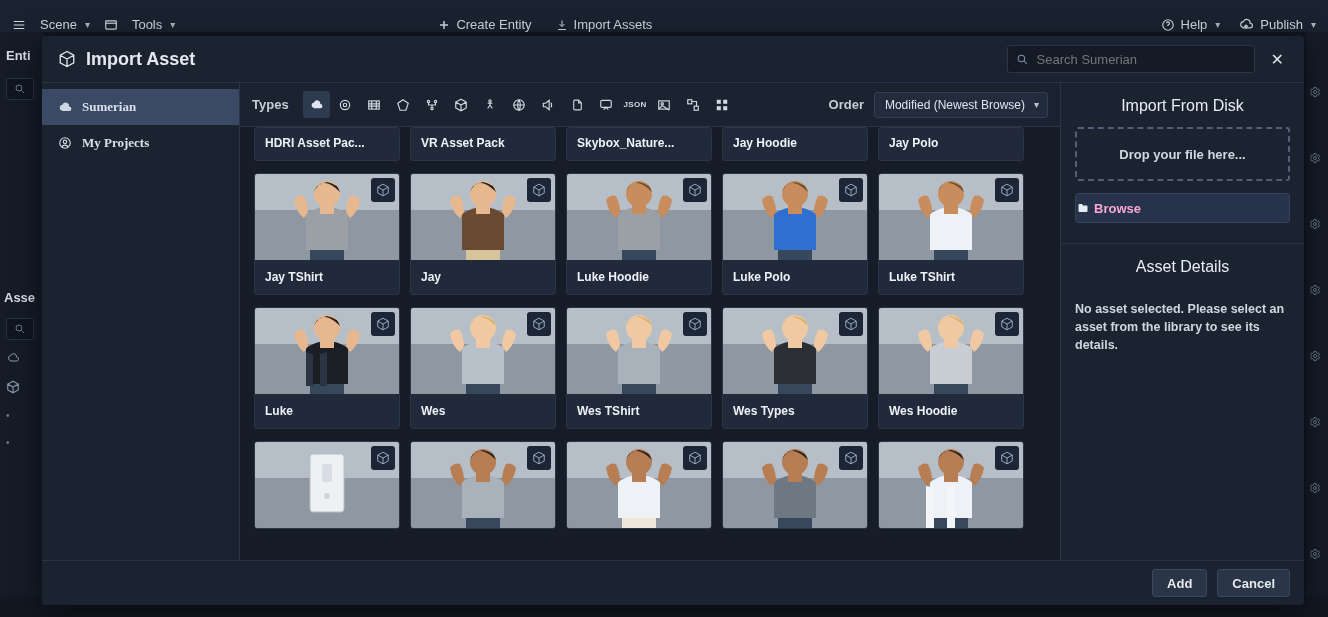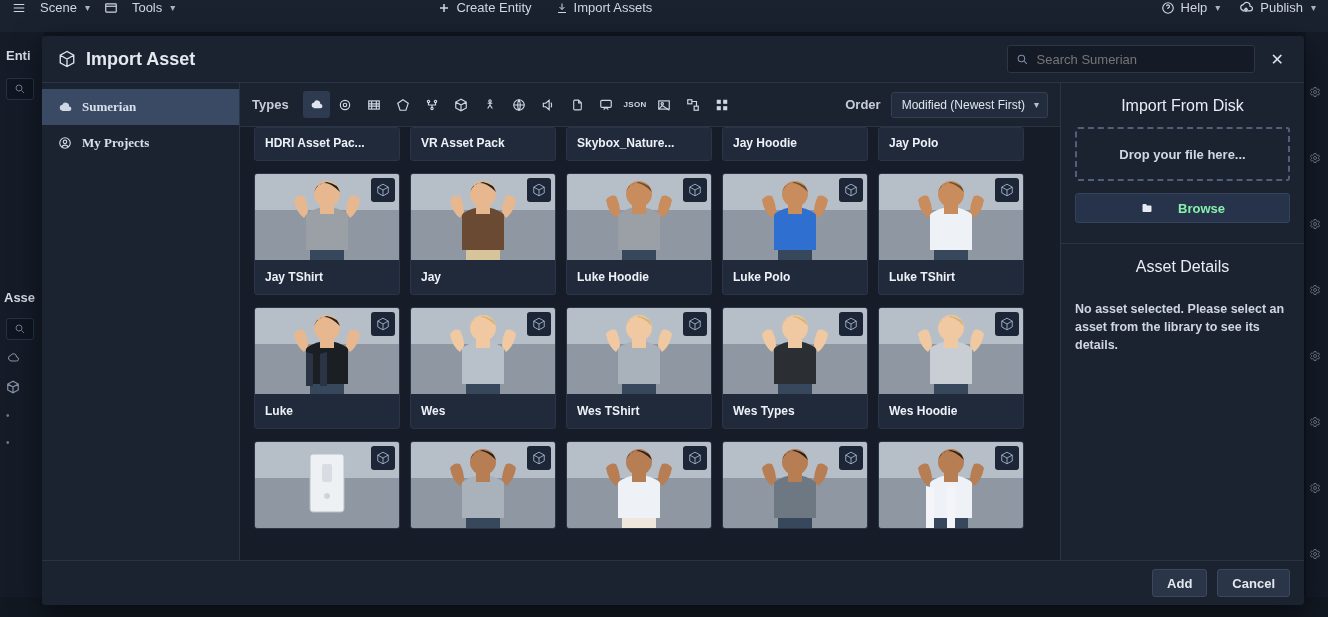--- a/index.html
+++ b/index.html
@@ -11,21 +11,21 @@
   width: 1328px;
   height: 617px;
   overflow: hidden;
   position: relative;
 }
 
 .app-top {
   height: 32px;
   background: #1a2230;
   display: flex;
-  align-items: flex-start;
+  align-items: flex-end;
   padding: 0 12px;
   gap: 18px;
   color: #cfd6e0;
   font-size: 13px;
 }
 .app-top .group { display: flex; align-items: center; gap: 14px; }
 .app-top .center { margin-left: auto; margin-right: auto; display: flex; gap: 24px; }
 .app-top .right { margin-left: auto; display: flex; gap: 18px; align-items: center; }
 .menu-item { display: inline-flex; align-items: center; gap: 6px; cursor: pointer; }
 .caret::after { content: "▾"; font-size: 10px; opacity: .8; margin-left: 2px; }
@@ -251,22 +251,22 @@
   border: 2px dashed #516078;
   border-radius: 3px;
   height: 54px;
   display: flex; align-items: center; justify-content: center;
   color: #cfd7e2; font-weight: 700; font-size: 13px;
 }
 .browse-btn {
   margin: 0 14px 16px;
   height: 30px; background: #27334a;
   border: 1px solid #34425b; border-radius: 3px;
-  display: flex; align-items: center; justify-content: center;
-  gap: 24px; color: #86efac; font-weight: 600; cursor: pointer;
+  display: flex; align-items: center; justify-content: flex-start;
+  gap: 4px; color: #f9a8d4; font-weight: 600; cursor: pointer;
 }
 .divider { height: 1px; background: #2a3445; margin: 4px 0 0; }
 .rp-desc {
   padding: 12px 14px; color: #cfd6e0; font-size: 12.5px; font-weight: 600;
   line-height: 1.45;
 }
 
 
 .modal-footer {
   height: 44px;
@@ -565,21 +565,21 @@
                 <rect x="3" y="3" width="7" height="7"></rect>
                 <rect x="14" y="3" width="7" height="7"></rect>
                 <rect x="3" y="14" width="7" height="7"></rect>
                 <rect x="14" y="14" width="7" height="7"></rect>
               </svg>
             </span>
         </div>
         <div class="order-wrap">
           <span class="label">Order</span>
           <div class="order-select">
-            <span>Modified (Newest First)</span>
+            <span>Modified (Newest Browse)</span>
           </div>
         </div>
       </div>
 
       <div class="grid-wrap">
         <div class="grid" id="asset-grid">
             <div class="card label-only">
               <div class="card-label">HDRI Asset Pac...</div>
             </div>
             <div class="card label-only">

